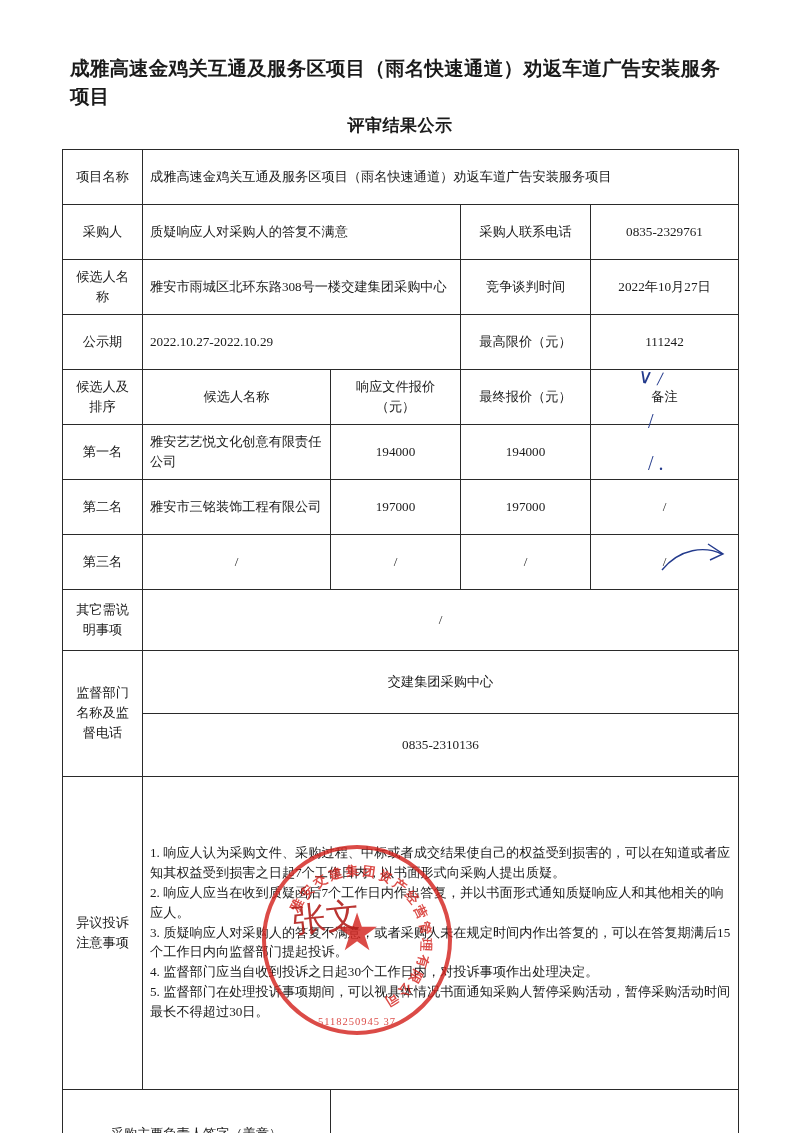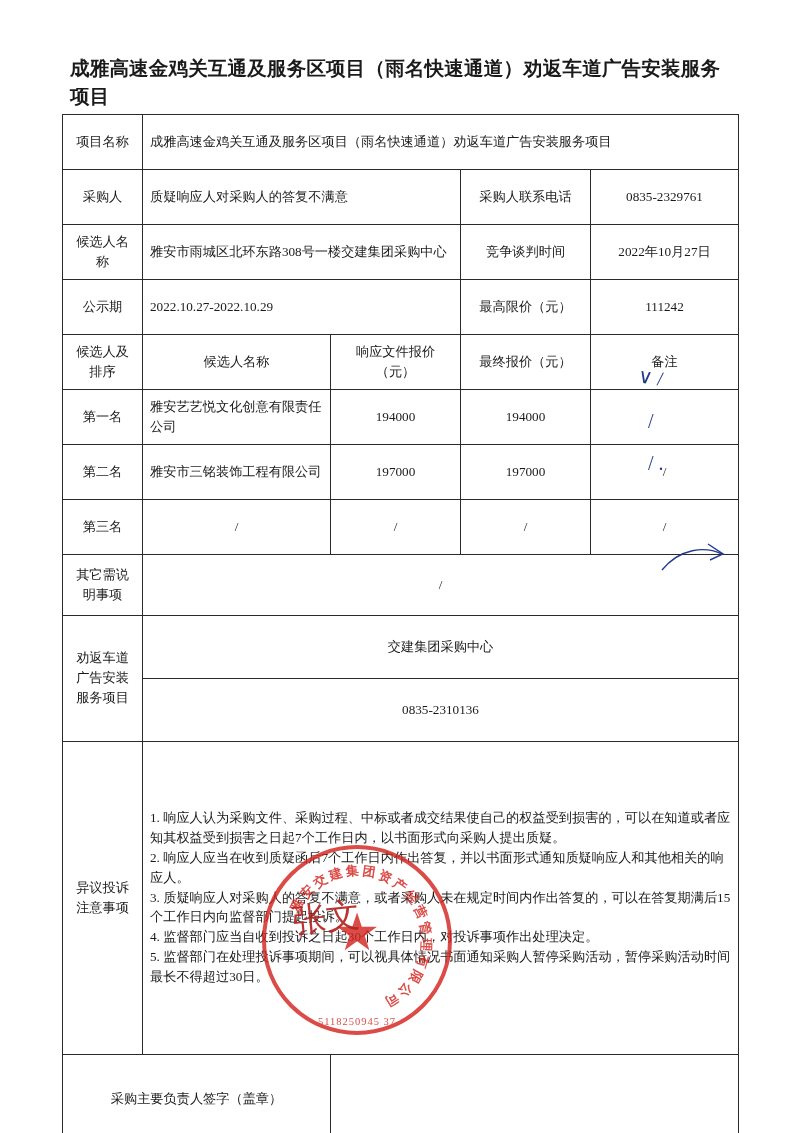--- a/index.html
+++ b/index.html
@@ -159,20 +159,21 @@
     top: 540px;
     pointer-events: none;
   }
 </style>
 </head>
 <body>
 
 <div class="page">
 
   <div class="doc-title">成雅高速金鸡关互通及服务区项目（雨名快速通道）劝返车道广告安装服务项目</div>
+  <div class="doc-subtitle">评审结果公示</div>
 
   <table class="main">
     <colgroup>
       <col style="width:80px">
       <col style="width:188px">
       <col style="width:130px">
       <col style="width:130px">
       <col style="width:148px">
     </colgroup>
     <tbody>
@@ -224,21 +225,21 @@
         <td class="ctr">/</td>
         <td class="ctr">/</td>
         <td class="ctr">/</td>
         <td class="ctr">/</td>
       </tr>
       <tr>
         <td class="lbl" style="height:48px">其它需说明事项</td>
         <td class="ctr" colspan="4">/</td>
       </tr>
       <tr>
-        <td class="lbl" rowspan="2" style="height:100px">劝返车道广告安装服务项目</td>
+        <td class="lbl" rowspan="2" style="height:100px">监督部门名称及监督电话</td>
         <td class="ctr" colspan="4" style="height:50px">交建集团采购中心</td>
       </tr>
       <tr>
         <td class="ctr" colspan="4" style="height:50px">0835-2310136</td>
       </tr>
       <tr>
         <td class="lbl" style="height:300px">异议投诉注意事项</td>
         <td class="notes" colspan="4">
           <div>1. 响应人认为采购文件、采购过程、中标或者成交结果使自己的权益受到损害的，可以在知道或者应知其权益受到损害之日起7个工作日内，以书面形式向采购人提出质疑。</div>
           <div>2. 响应人应当在收到质疑函后7个工作日内作出答复，并以书面形式通知质疑响应人和其他相关的响应人。</div>

